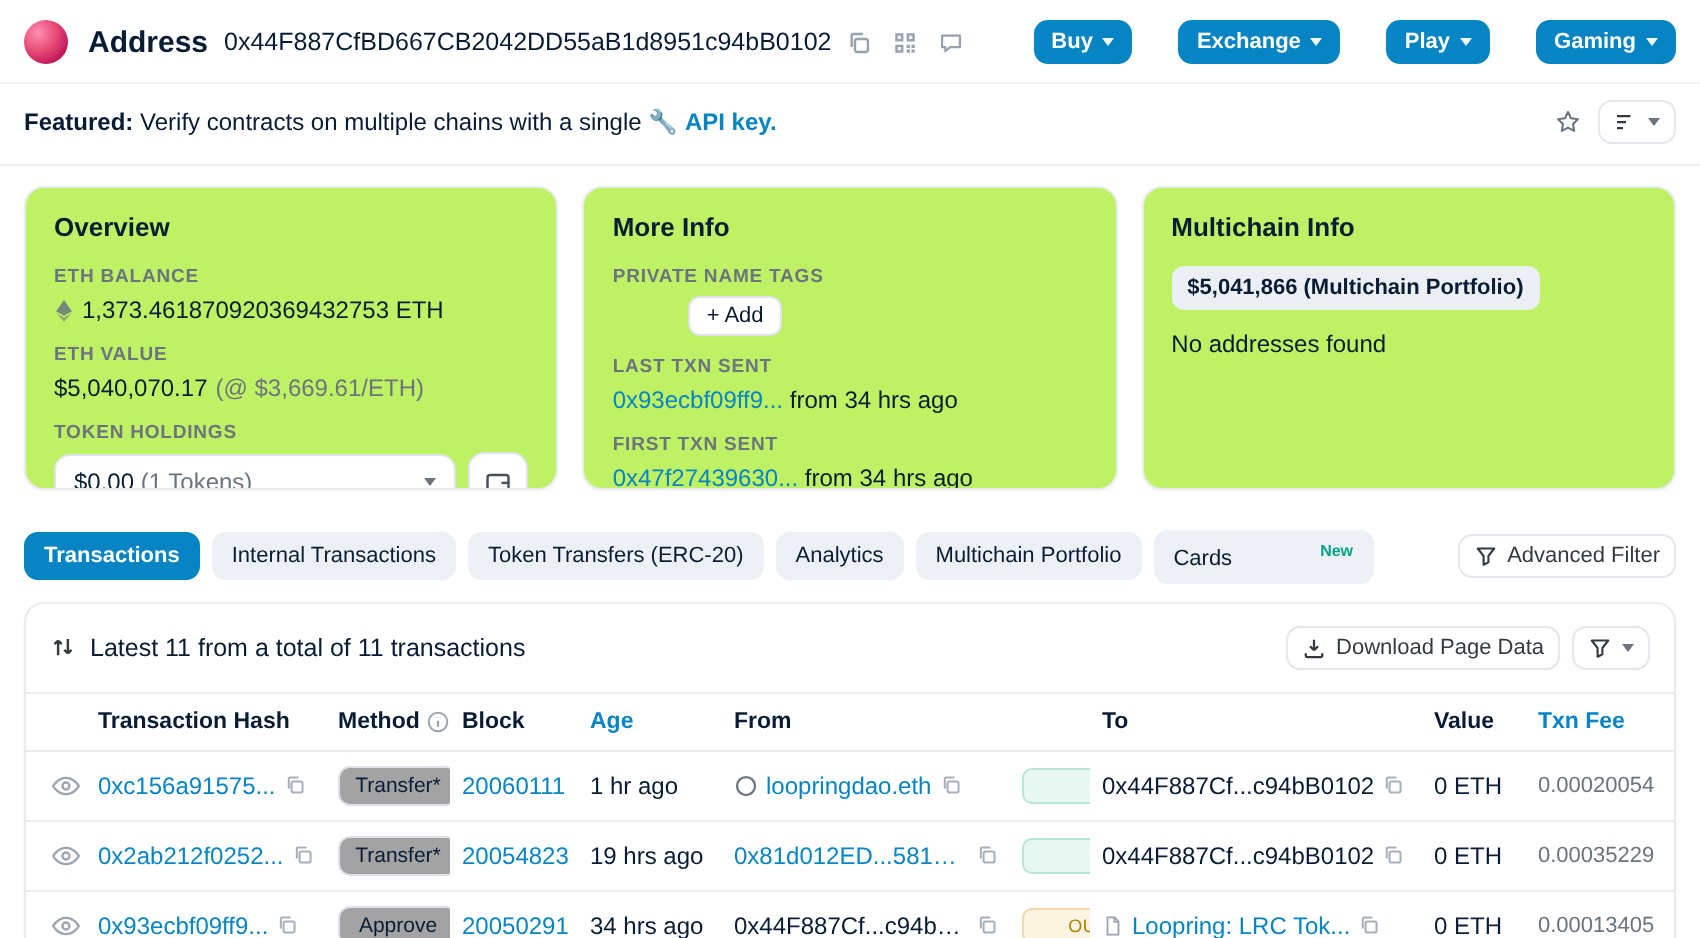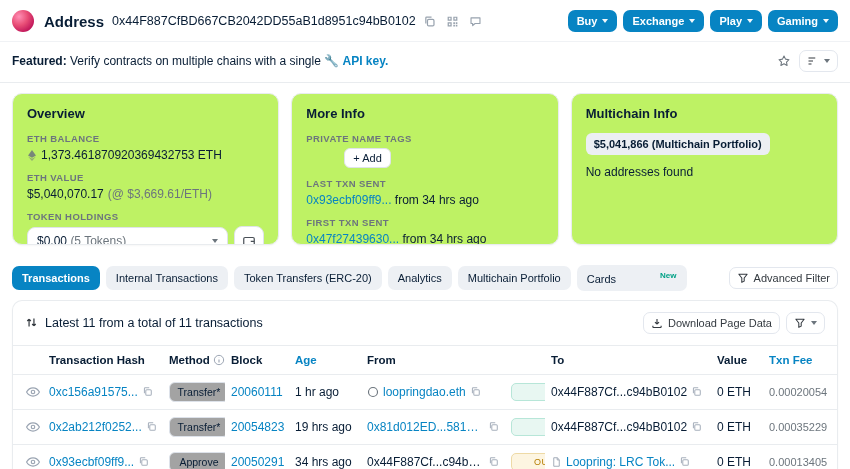--- a/index.html
+++ b/index.html
@@ -13,21 +13,21 @@
   
   .top-header { display:flex; justify-content:space-between; padding:10px 12px 9px; border-bottom:1px solid #f0f2f5; }
   .hdr-left { display:flex; align-items:center; gap:5px; }
   .avatar { width:22px; height:22px; border-radius:50%; flex:none;
     background: radial-gradient(circle at 32% 30%, #ff8fb5 0%, #e94f77 40%, #c2185b 75%, #8e1043 100%); }
   .page-title { font-size:15px; font-weight:700; margin:0 3px 0 5px; }
   .addr-text { font-size:12.5px; color:#081d35; }
   .icon-btn { background:none; border:none; color:#98a2ae; width:18px; height:18px; padding:0; cursor:pointer; display:inline-flex; align-items:center; justify-content:center; }
   .icon-btn svg { width:13px; height:13px; }
   .hdr-right { display:flex; gap:6px; }
-  .btn-blue { display:inline-flex; align-items:center; gap:5px; background:#0784c3; color:#fff; border:none; border-radius:7px; font-size:11px; font-weight:600; padding:5px 9px; cursor:pointer; font-family:inherit; }
+  .btn-blue { display:inline-flex; align-items:center; gap:5px; background:#0784c3; color:#fff; border:none; border-radius:7px; font-size:11px; font-weight:600; padding:5px 9px; cursor:pointer; font-family:inherit;margin-left:17px; }
   .caret-w { width:0; height:0; border-left:3.5px solid transparent; border-right:3.5px solid transparent; border-top:4px solid rgba(255,255,255,.95); }
   .caret-g { width:0; height:0; border-left:3.5px solid transparent; border-right:3.5px solid transparent; border-top:4px solid #6c757d; }
 
   
   .featured-row { display:flex; justify-content:space-between; align-items:center; padding:8px 12px 10px; border-bottom:1px solid #e9ecef; font-size:12px; }
   .featured-text b { font-weight:700; }
   .featured-text .link { font-weight:600; }
   .link { color:#0784c3; text-decoration:none; cursor:pointer; }
   .featured-actions { display:flex; gap:8px; align-items:center; }
   .star-btn { background:none; border:none; color:#6c757d; cursor:pointer; display:flex; }
@@ -177,21 +177,21 @@
         <div class="val">
           <span>$5,040,070.17</span>
           <span class="muted">(@ $3,669.61/ETH)</span>
         </div>
       </div>
       <div>
         <div class="lbl">TOKEN HOLDINGS</div>
         <div class="token-row">
           <div class="select-box">
             <span><span>$0.00</span>
-            <span class="muted">(5 Tokens)</span></span>
+            <span class="muted">(1 Tokens)</span></span>
             <span class="caret-g"></span>
           </div>
           <button class="wallet-btn">
             <svg viewBox="0 0 16 16" fill="none" stroke="currentColor" stroke-width="1.4">
                 <rect x="2" y="4" width="12" height="9" rx="1.5"></rect>
                 <path d="M10 8.5h4"></path>
               </svg>
           </button>
         </div>
       </div>

